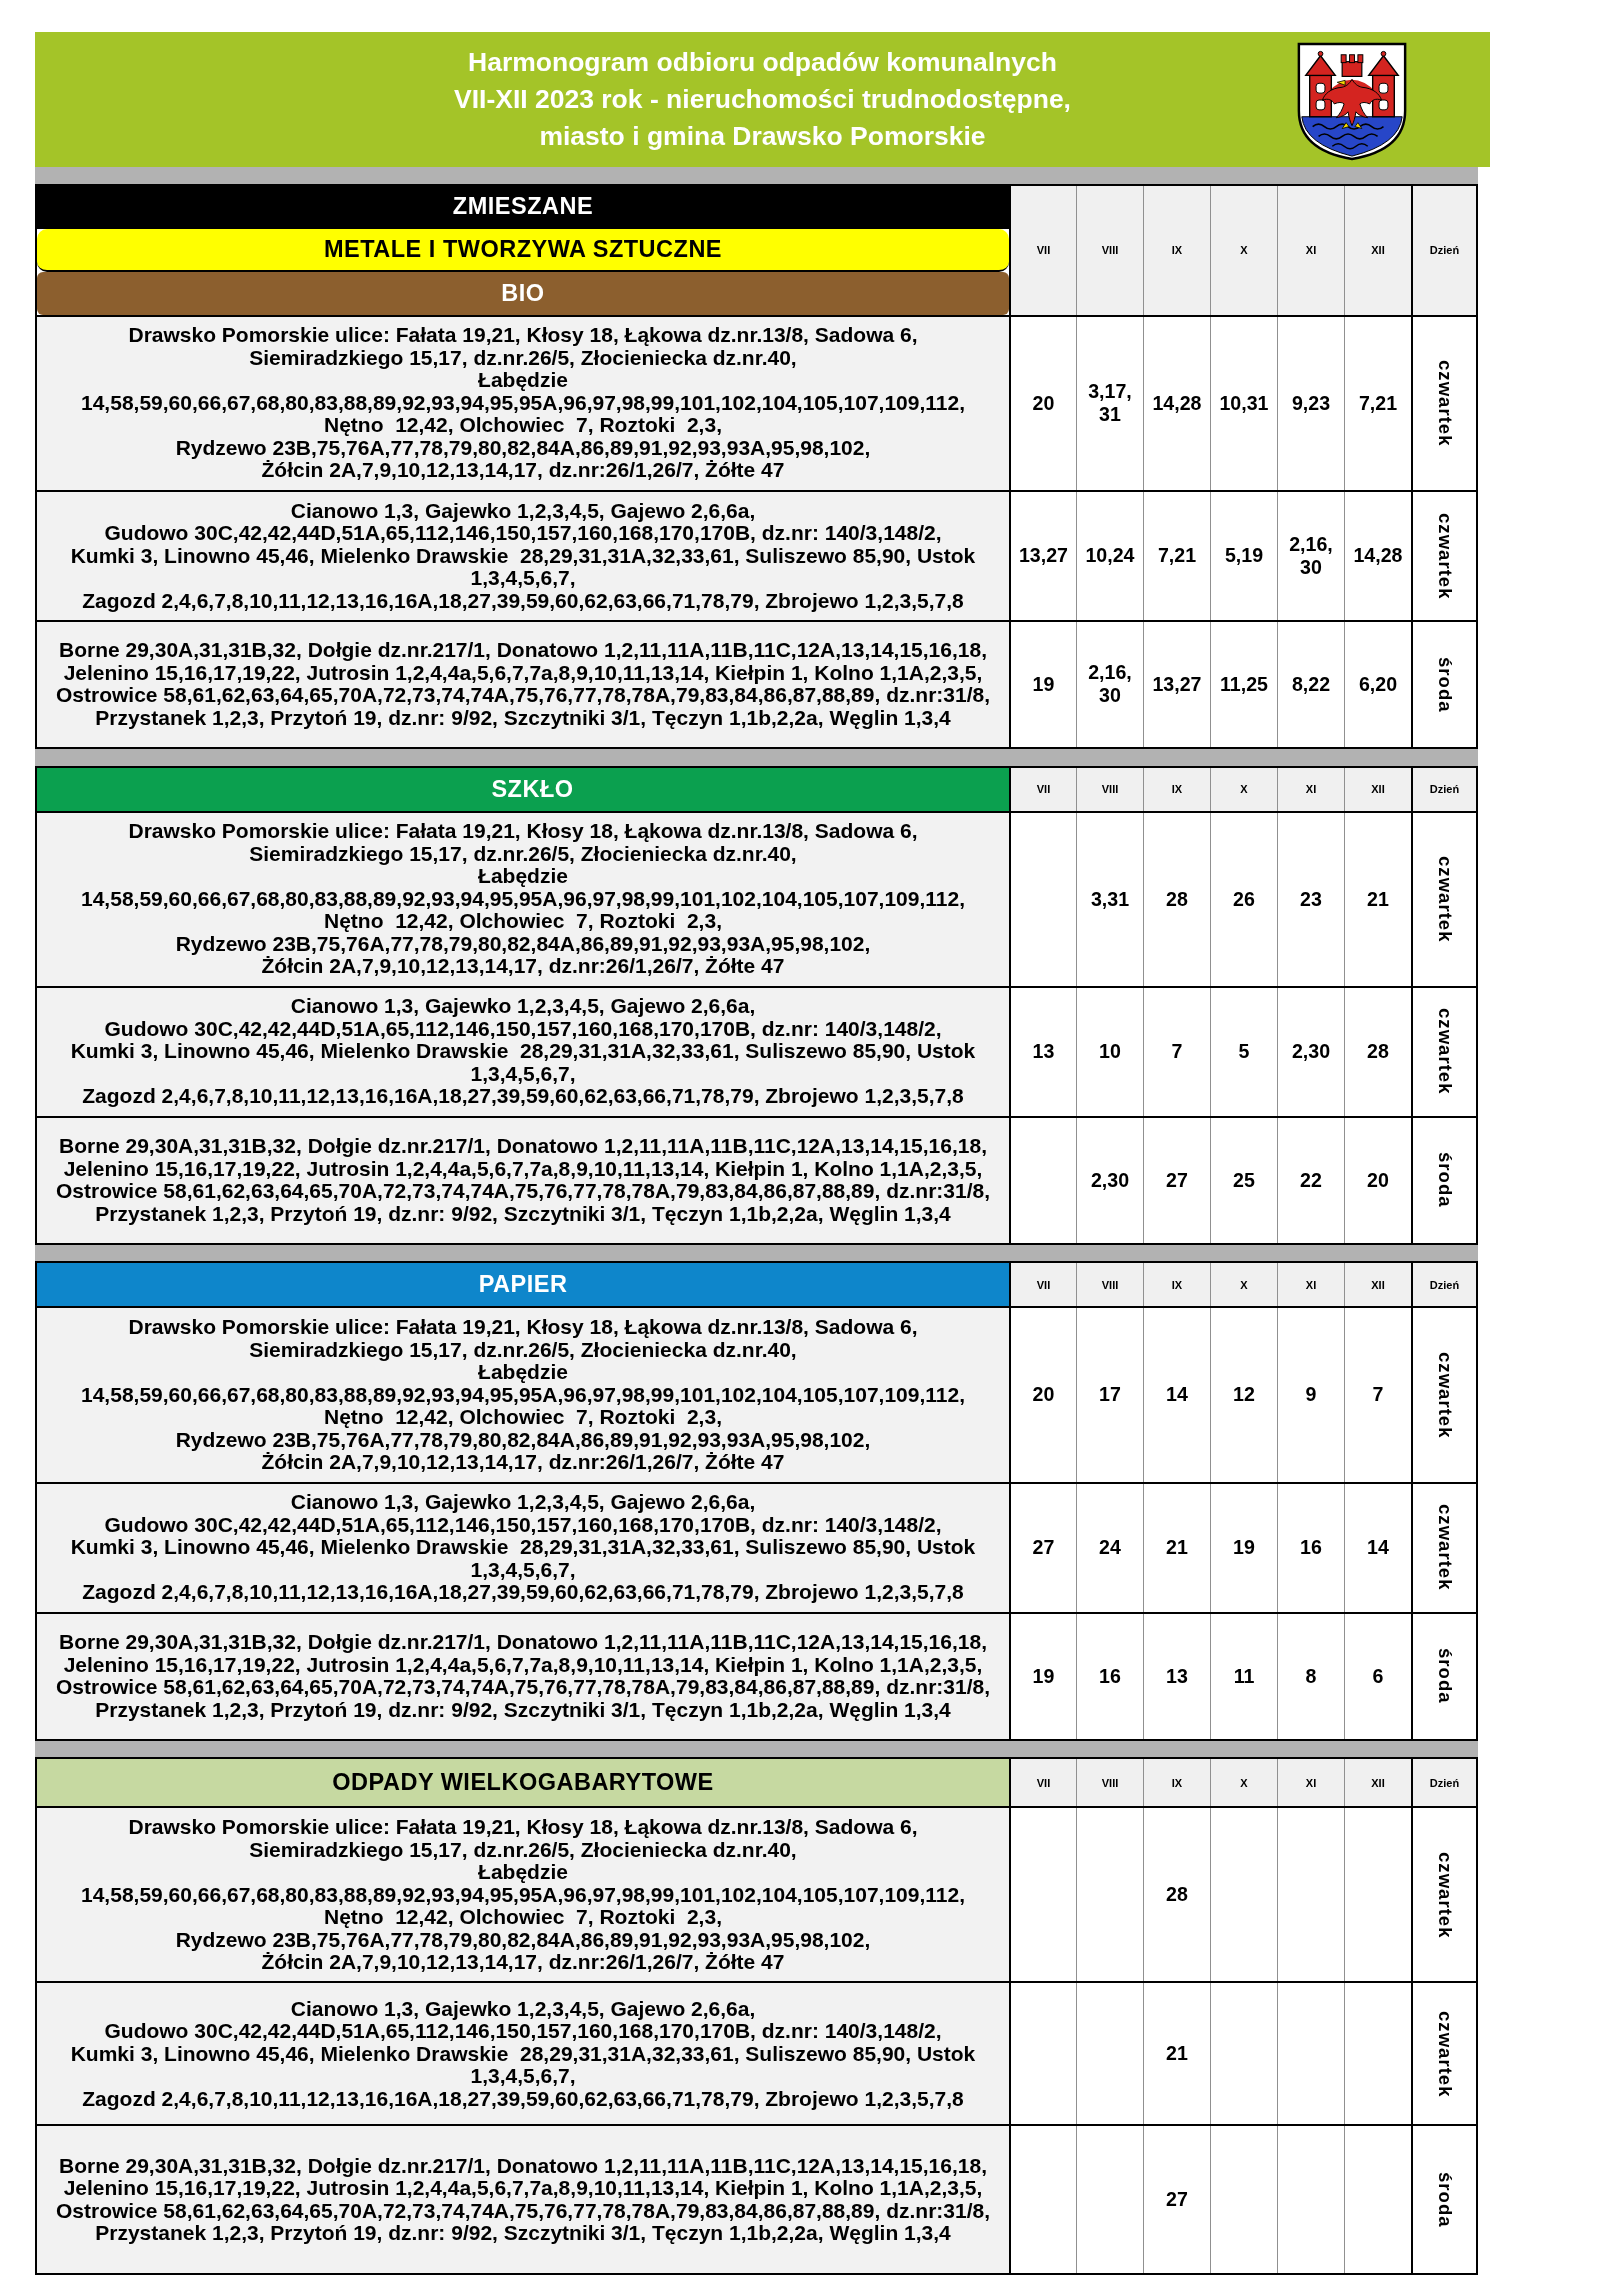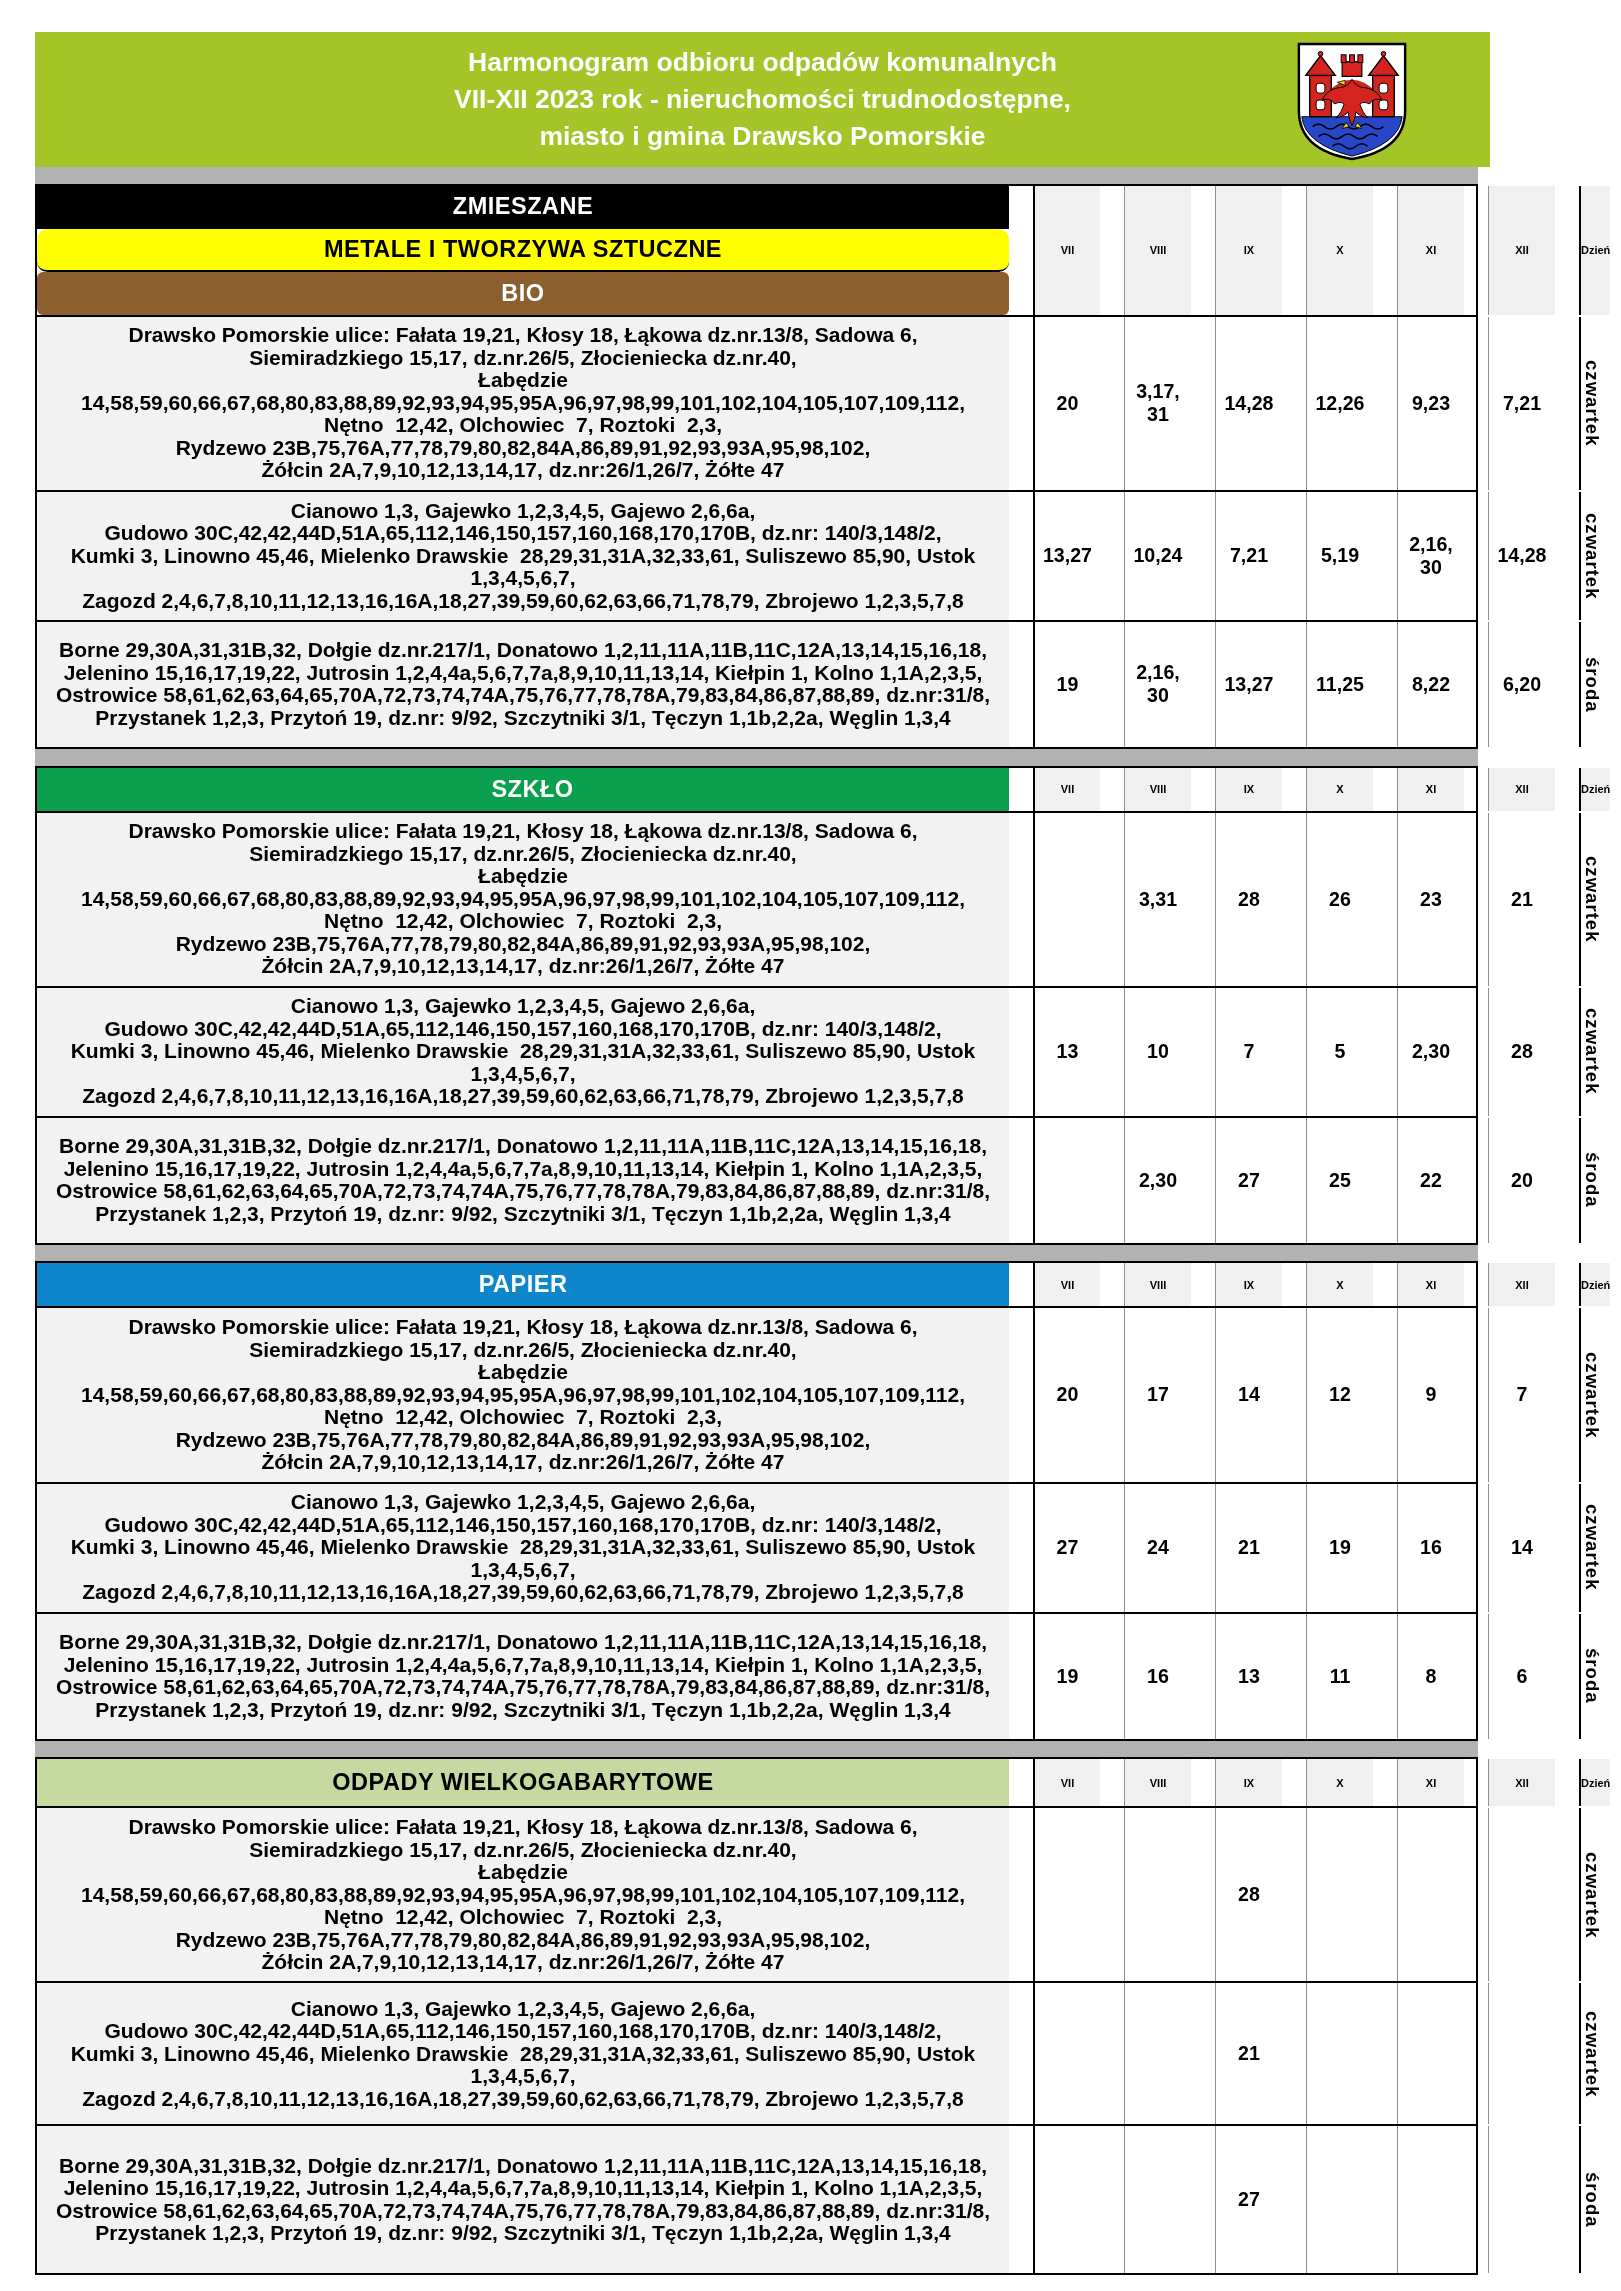--- a/index.html
+++ b/index.html
@@ -20,21 +20,21 @@
   .header-band{position:relative;width:1455px;height:135px;background:var(--header-bg);
     display:flex;align-items:center;justify-content:center;}
   .title{ text-align:center;color:#fff;font-weight:bold;font-size:26.5px;line-height:37px;}
   .crest{position:absolute;right:78px;top:7.8px;}
 
   
   .gap{width:1443px;height:16.7px;background:var(--gap);}
 
   
   .waste-table{width:1443px;border:2px solid #000;background:#fff;}
-  .grid-row{display:grid;grid-template-columns:972px repeat(6,67px) 1fr;gap:24px;}
+  .grid-row{display:grid;grid-template-columns:972px repeat(6,67px) 1fr;}
   .grid-row > :nth-child(2),
   .grid-row > :nth-child(8){border-left:2px solid #000;}
   .grid-row > :nth-child(n+3):nth-child(-n+7){border-left:1px solid var(--grid-line);}
 
   .band-stack{display:flex;flex-direction:column;}
   .band{height:43px;display:flex;align-items:center;justify-content:center;
     font-size:23.5px;font-weight:bold;letter-spacing:0.5px;border-bottom:2px solid #000;}
   .band:last-child{border-bottom:none;}
 
   .month-cell,.day-header-cell{background:var(--months-bg);display:flex;align-items:center;justify-content:center;
@@ -121,21 +121,21 @@
     <div class="addr">Drawsko Pomorskie ulice: Fałata 19,21, Kłosy 18, Łąkowa dz.nr.13/8, Sadowa 6,
 Siemiradzkiego 15,17, dz.nr.26/5, Złocieniecka dz.nr.40,
 Łabędzie 14,58,59,60,66,67,68,80,83,88,89,92,93,94,95,95A,96,97,98,99,101,102,104,105,107,109,112,
 Nętno  12,42, Olchowiec  7, Roztoki  2,3,
 Rydzewo 23B,75,76A,77,78,79,80,82,84A,86,89,91,92,93,93A,95,98,102,
 Żółcin 2A,7,9,10,12,13,14,17, dz.nr:26/1,26/7, Żółte 47</div>
     <div class="date">20</div>
             <div class="date">3,17,
 31</div>
             <div class="date">14,28</div>
-            <div class="date">12,26</div>
+            <div class="date">10,31</div>
             <div class="date">9,23</div>
             <div class="date">7,21</div>
             <div class="day">czwartek</div>
   </div>
           <div class="grid-row row">
     <div class="addr">Cianowo 1,3, Gajewko 1,2,3,4,5, Gajewo 2,6,6a,
 Gudowo 30C,42,42,44D,51A,65,112,146,150,157,160,168,170,170B, dz.nr: 140/3,148/2,
 Kumki 3, Linowno 45,46, Mielenko Drawskie  28,29,31,31A,32,33,61, Suliszewo 85,90, Ustok 1,3,4,5,6,7,
 Zagozd 2,4,6,7,8,10,11,12,13,16,16A,18,27,39,59,60,62,63,66,71,78,79, Zbrojewo 1,2,3,5,7,8</div>
     <div class="date">13,27</div>

